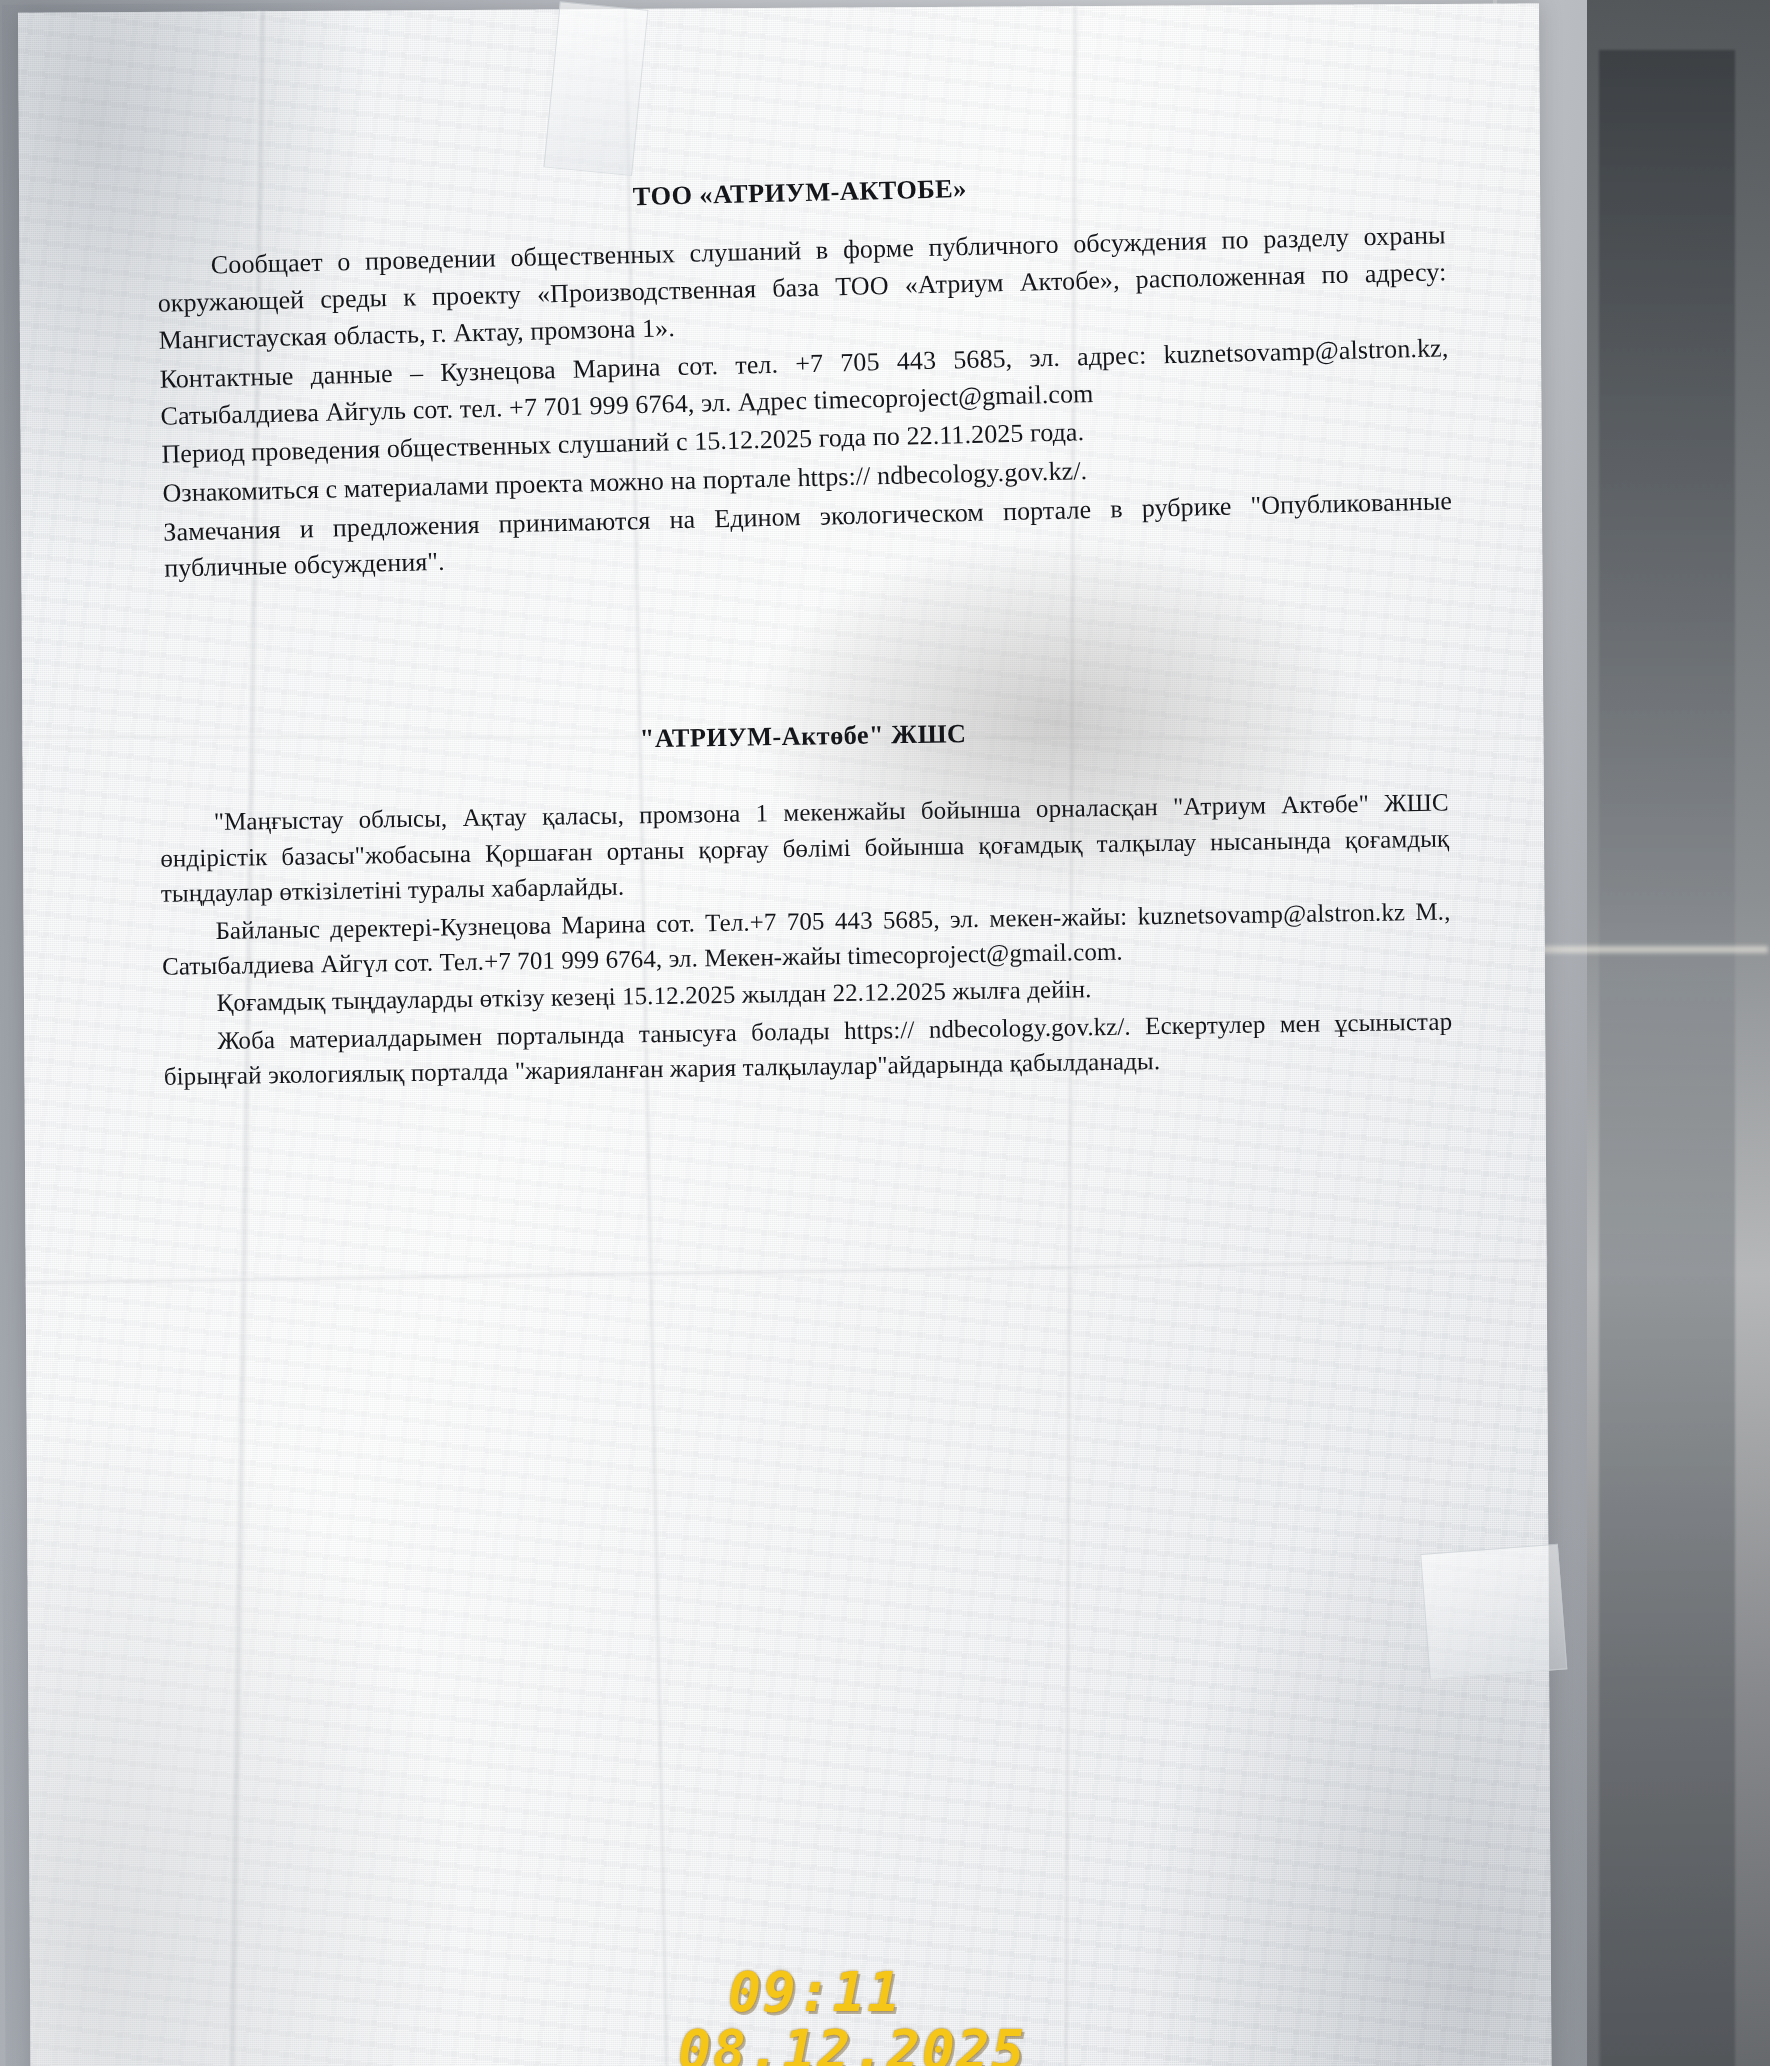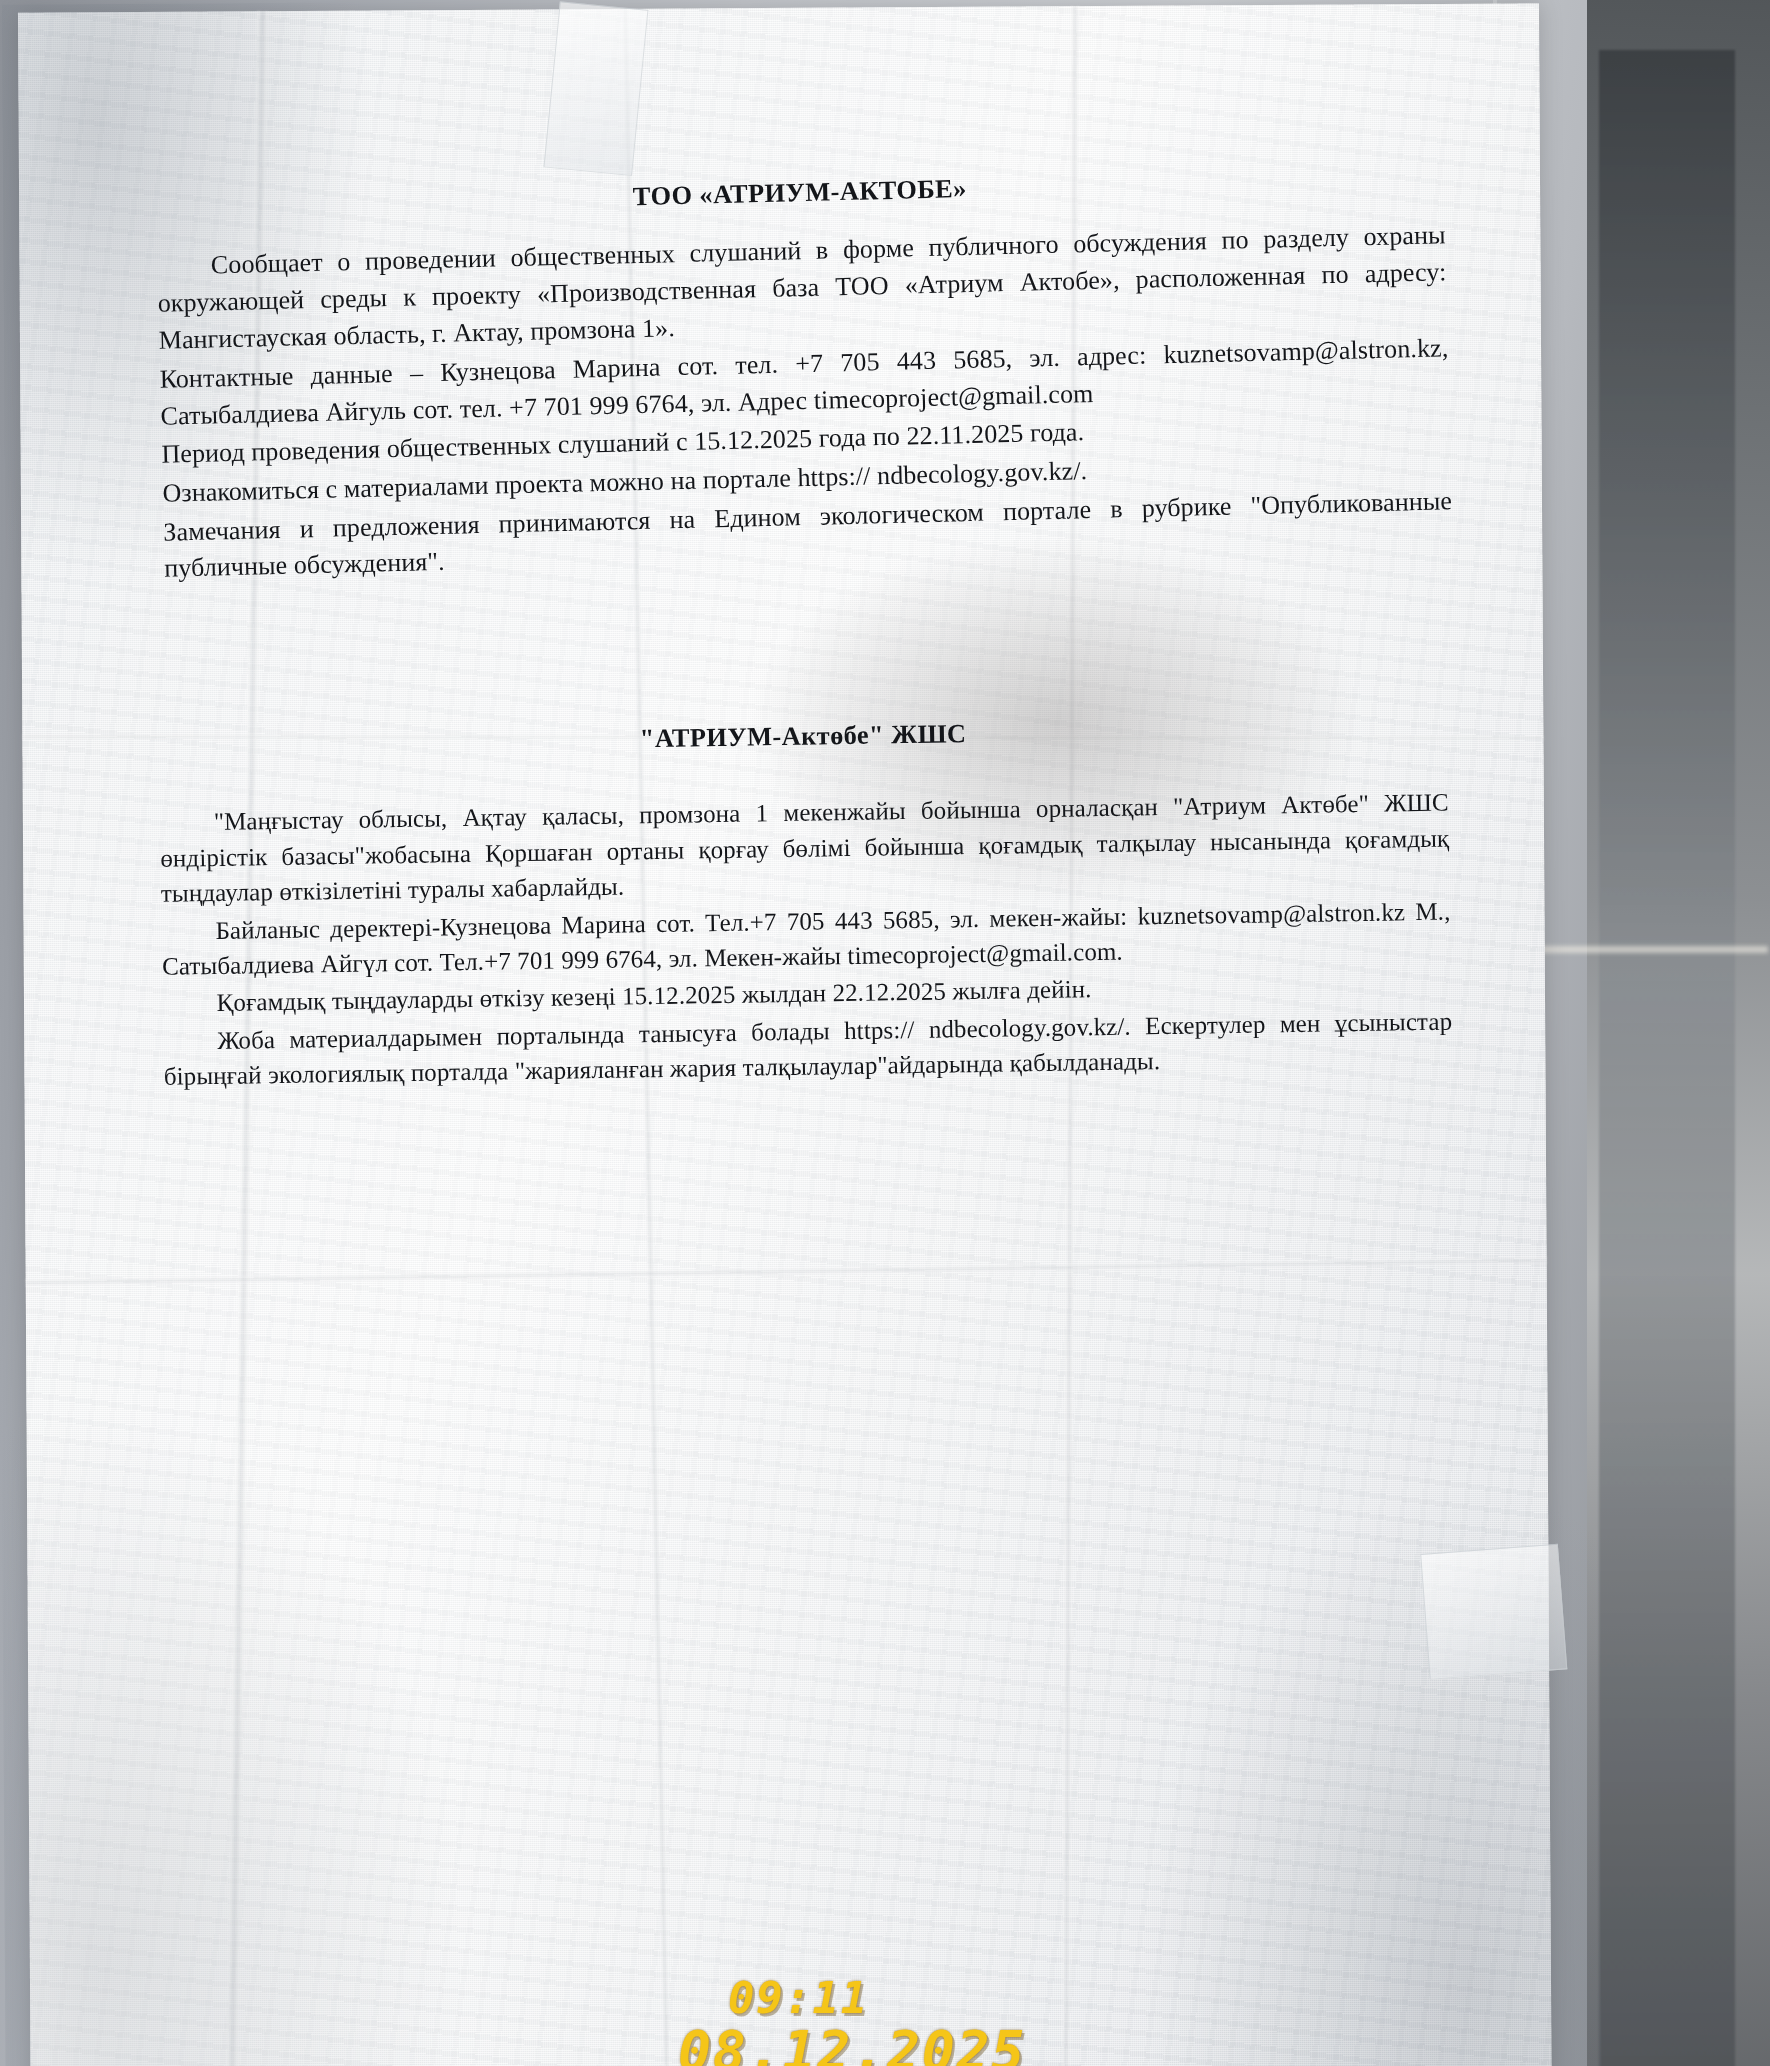--- a/index.html
+++ b/index.html
@@ -150,21 +150,21 @@
     font-family: "DejaVu Sans Mono", monospace;
     font-weight: bold;
     font-style: italic;
     color: #f5c518;
     text-shadow:
       0 0 2.5px rgba(120,80,0,.7),
       2.5px 2.5px 0 rgba(90,60,0,.35);
     line-height: 1.06;
     letter-spacing: 1.7px;
   }
-  .timestamp .t-time { font-size: 44px; margin-left: 50px; margin-top: 12px; }
+  .timestamp .t-time { font-size: 55px; margin-left: 50px; }
   .timestamp .t-date { font-size: 55px; }
 </style>
 </head>
 <body>
 
 <div id="photo">
 
   <div class="bg-wall"></div>
   <div class="bg-window-line"></div>
   <div class="bg-right-glass"></div>

